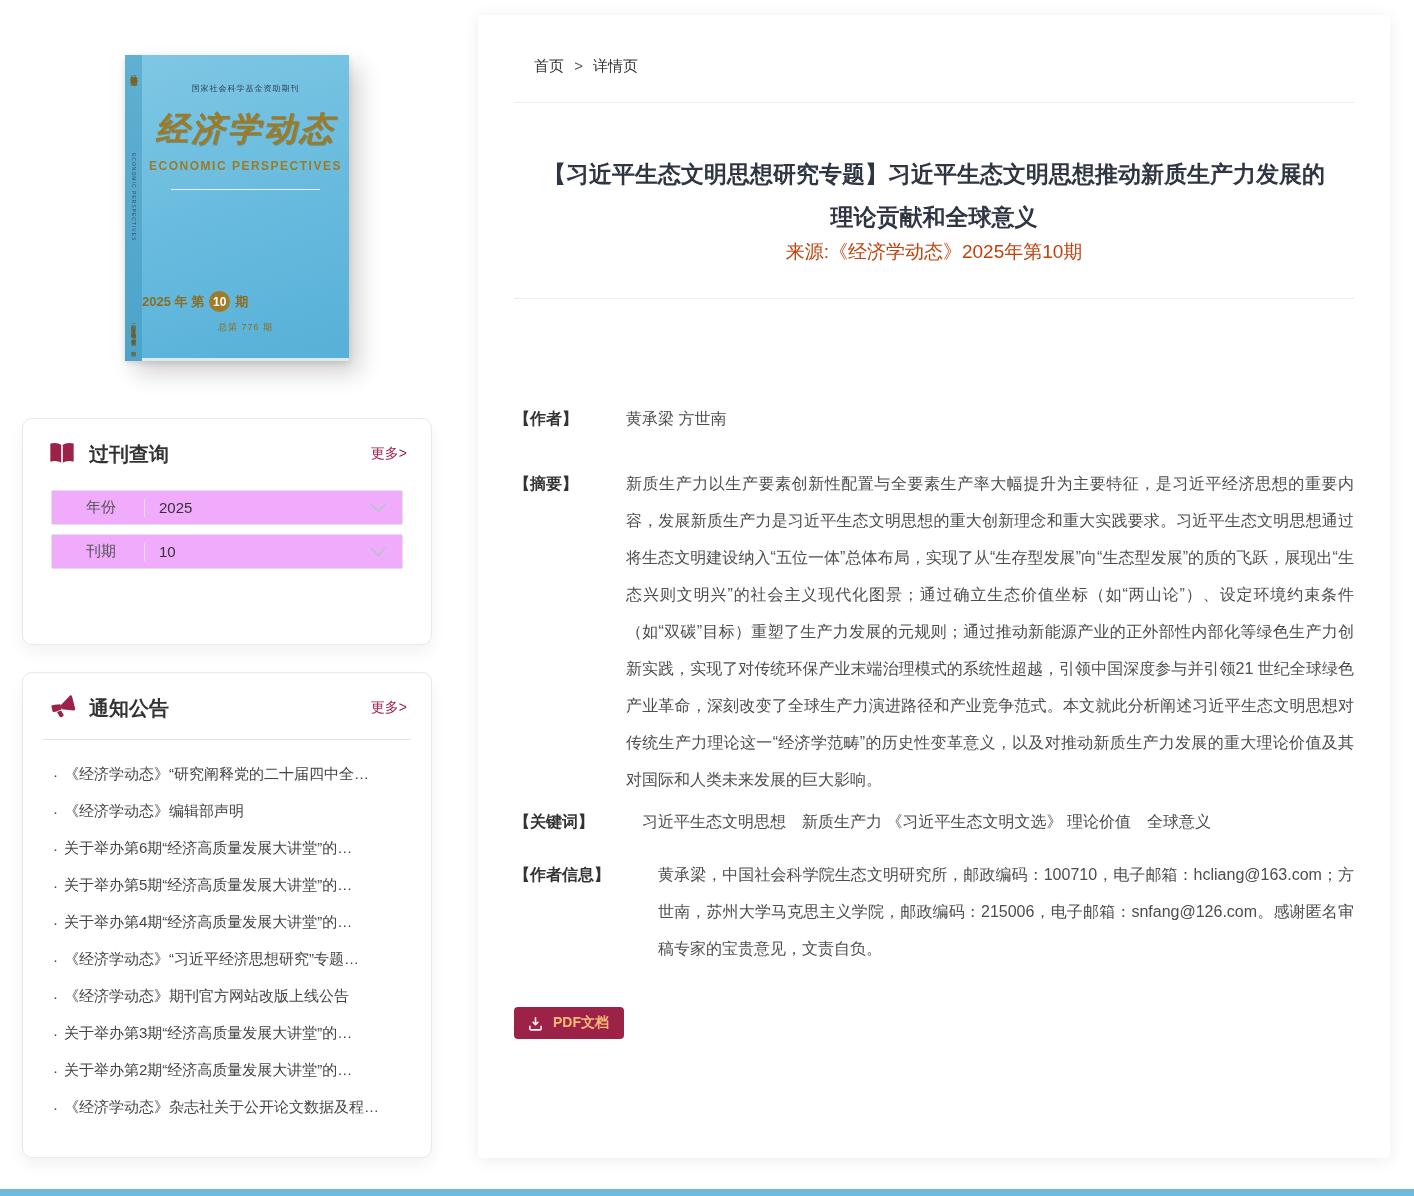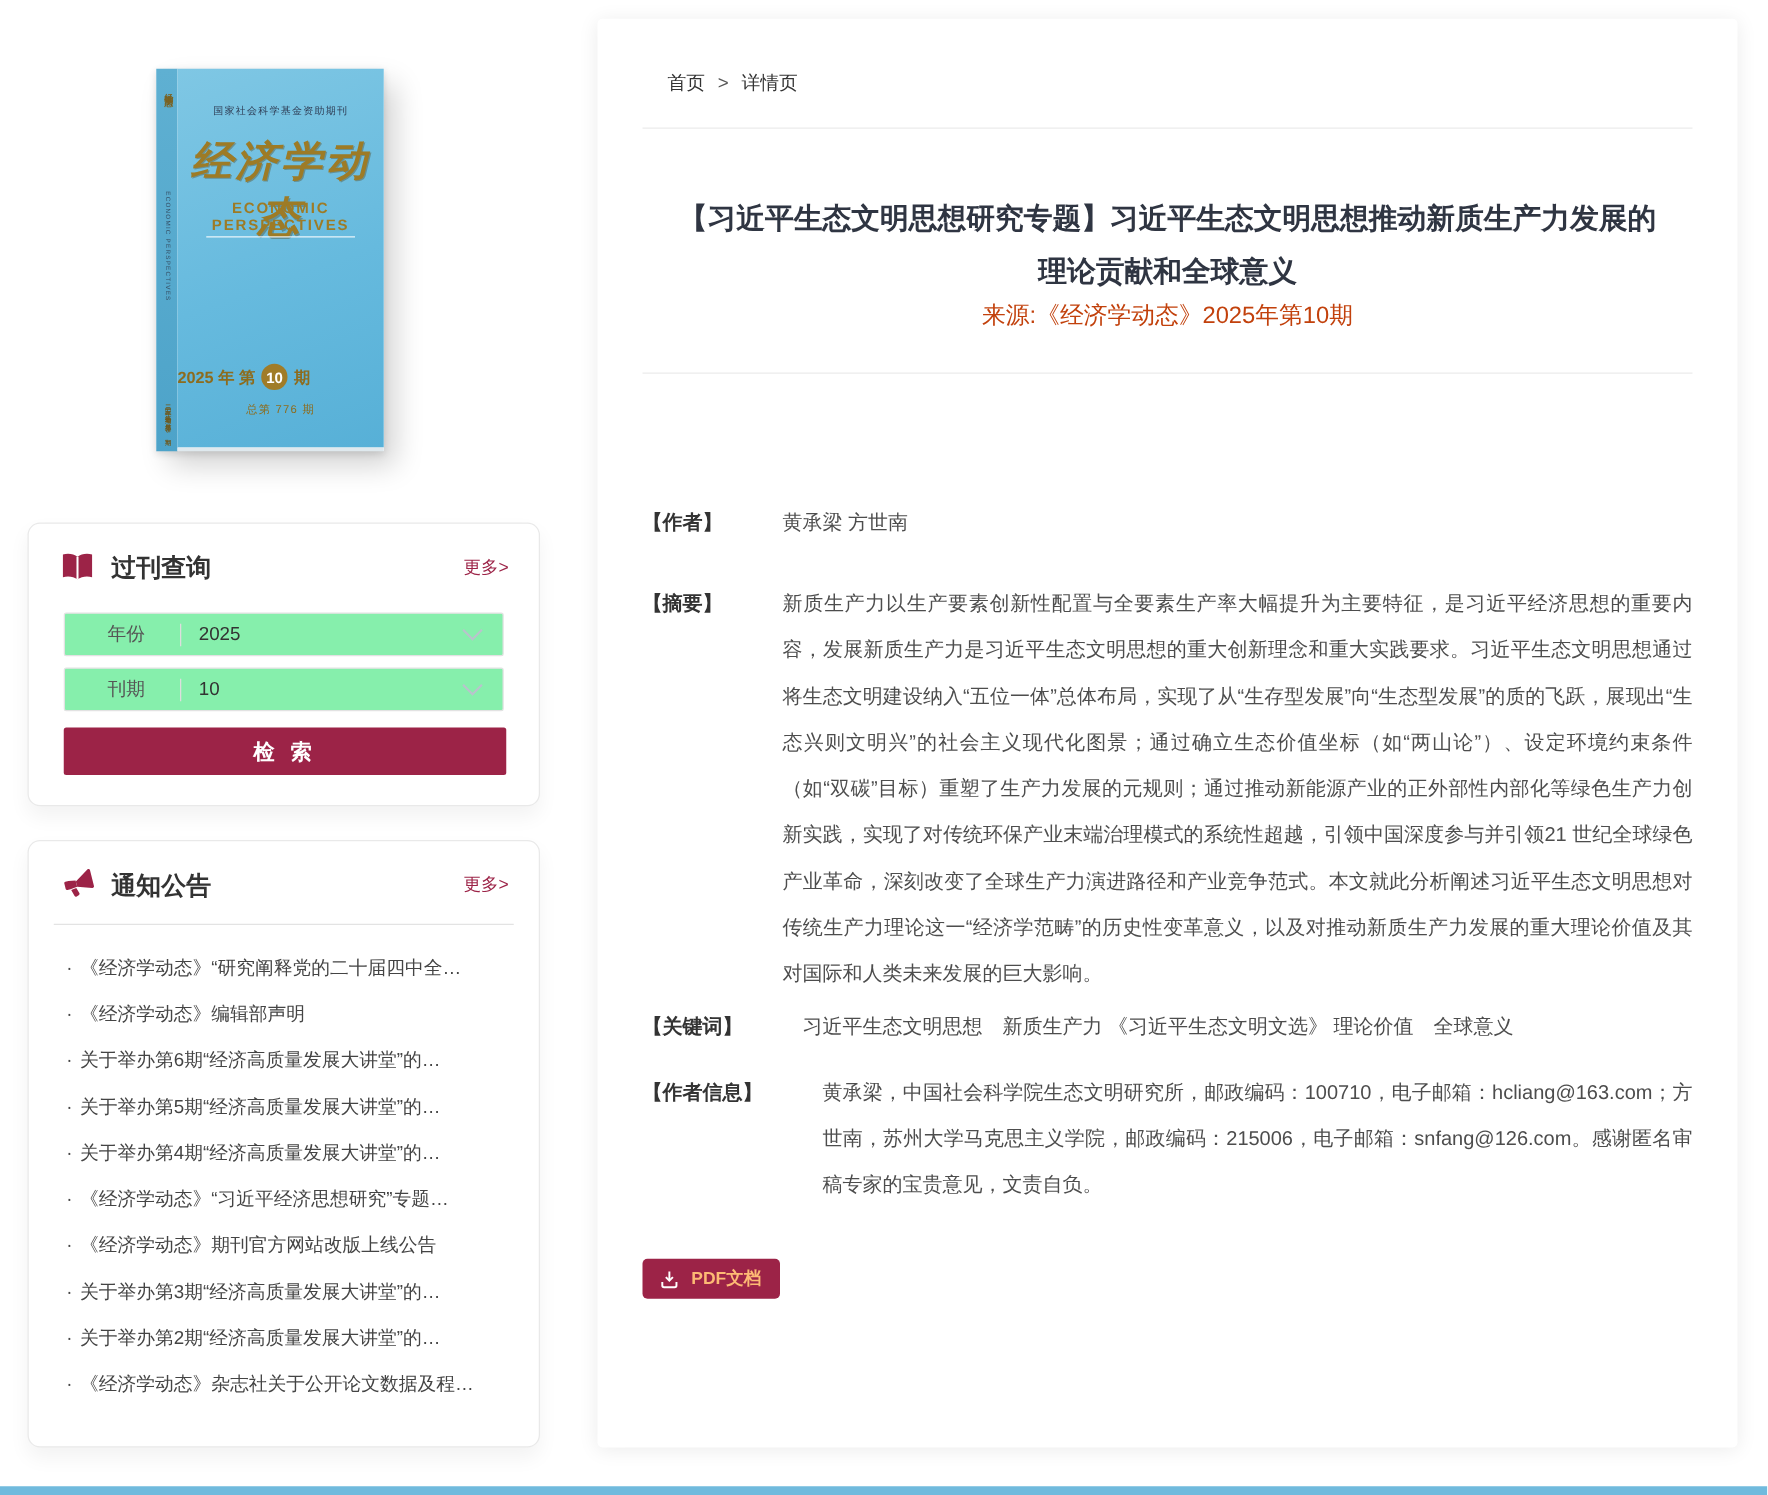--- a/index.html
+++ b/index.html
@@ -1,21 +1,21 @@
 <!DOCTYPE html>
 <html><head>
 <meta charset="utf-8">
 <style>
   * { margin:0; padding:0; box-sizing:border-box; }
   html,body { width:1414px; height:1196px; background:#ffffff;
     font-family:"Liberation Sans","DejaVu Sans",sans-serif; color:#333; }
   .stage { position:relative; width:1414px; height:1196px; overflow:hidden; background:#fff; }
 
   
-  .cover { position:absolute; left:125px; top:55px; width:182px; height:306px;
+  .cover { position:absolute; left:125px; top:55px; width:224px; height:306px;
     display:flex; box-shadow:10px 12px 22px rgba(0,0,0,.18), 0 2px 6px rgba(0,0,0,.12); }
   .cover-spine { width:17px; background:linear-gradient(180deg,#5fb0d2,#4da3c9);
     display:flex; flex-direction:column; align-items:center; justify-content:space-between;
     padding:14px 0 12px; }
   .cover-spine span { writing-mode:vertical-rl; letter-spacing:1px; }
   .spine-cn { font-size:7px; color:#7a6222; font-weight:bold; }
   .spine-en { font-size:5px; color:#355066; }
   .spine-issue { font-size:5px; color:#6d5a20; font-weight:bold; }
   .cover-front { flex:1; position:relative; background:linear-gradient(160deg,#7fc7e4 0%,#66bade 55%,#57b0d7 100%);
     border-bottom:3px solid #dfe9ee; }
@@ -45,21 +45,21 @@
   .panel-query { top:418px; height:227px; }
   .panel-notice { top:672px; height:486px; }
   .panel-head { display:flex; align-items:center; padding:20px 24px 12px 24px; }
   .panel-head .head-icon { width:30px; height:30px; flex:none; display:flex;
     align-items:center; justify-content:center; }
   .panel-title { flex:1; margin-left:12px; font-size:20px; font-weight:bold; color:#333; }
   .more-link { font-size:14px; color:#9c2347; cursor:pointer; text-decoration:none; }
   .head-divider { margin:4px 20px 0; border-top:1px solid #e3e3e3; }
 
   .select-row { margin:9px 28px 0; height:35px; border:1px solid #e2e2e2; border-radius:2px;
-    display:flex; align-items:center; cursor:pointer; background:#86efac; }
+    display:flex; align-items:center; cursor:pointer; background:#f0abfc; }
   .select-row .row-label { width:52px; margin-left:34px; font-size:15px; color:#555; }
   .select-row .row-sep { width:1px; height:18px; background:#ddd; margin:0 14px 0 6px; }
   .select-row .row-value { flex:1; font-size:15px; color:#333; }
   .select-row .chev { margin-right:14px; display:flex; }
   .search-btn { margin:13px 28px 0; height:38px; width:354px; background:#9c2347;
     color:#fff; font-size:17px; letter-spacing:4px; font-weight:bold;
     border:none; border-radius:2px; cursor:pointer;
     display:flex; align-items:center; justify-content:center;
     font-family:"Liberation Sans","DejaVu Sans",sans-serif; }
 
@@ -149,21 +149,20 @@
     <div class="select-row">
       <span class="row-label">刊期</span>
       <span class="row-sep"></span>
       <span class="row-value">10</span>
       <span class="chev">
         <svg width="20" height="14" viewBox="0 0 24 16" fill="none">
             <path d="M3 3l9 9 9-9" stroke="#b9c3cc" stroke-width="2"></path>
           </svg>
       </span>
     </div>
-    <button class="search-btn">检 索</button>
   </div>
 
   <div class="panel panel-notice">
     <div class="panel-head">
       <span class="head-icon">
         <svg width="28" height="28" viewBox="0 0 24 24" fill="#9c2347">
           <path d="M20.8 3.2c.7-.3 1.5.2 1.5 1v11.2c0 .8-.8 1.3-1.5 1L11 13V9.4l9.8-6.2z" transform="rotate(-14 12 10)"></path>
           <path d="M3 8.6v4c0 .6.4 1 1 1h2.2L11 13V8.6l-4.8-.9H4c-.6 0-1 .4-1 .9z" transform="rotate(-14 12 10)"></path>
           <path d="M6.5 14.2l1.2 4.4c.2.6.8 1 1.4.8l1.5-.4c.6-.2 1-.8.8-1.4l-1.2-3.8-3.7.4z" transform="rotate(-14 12 10)"></path>
         </svg>

